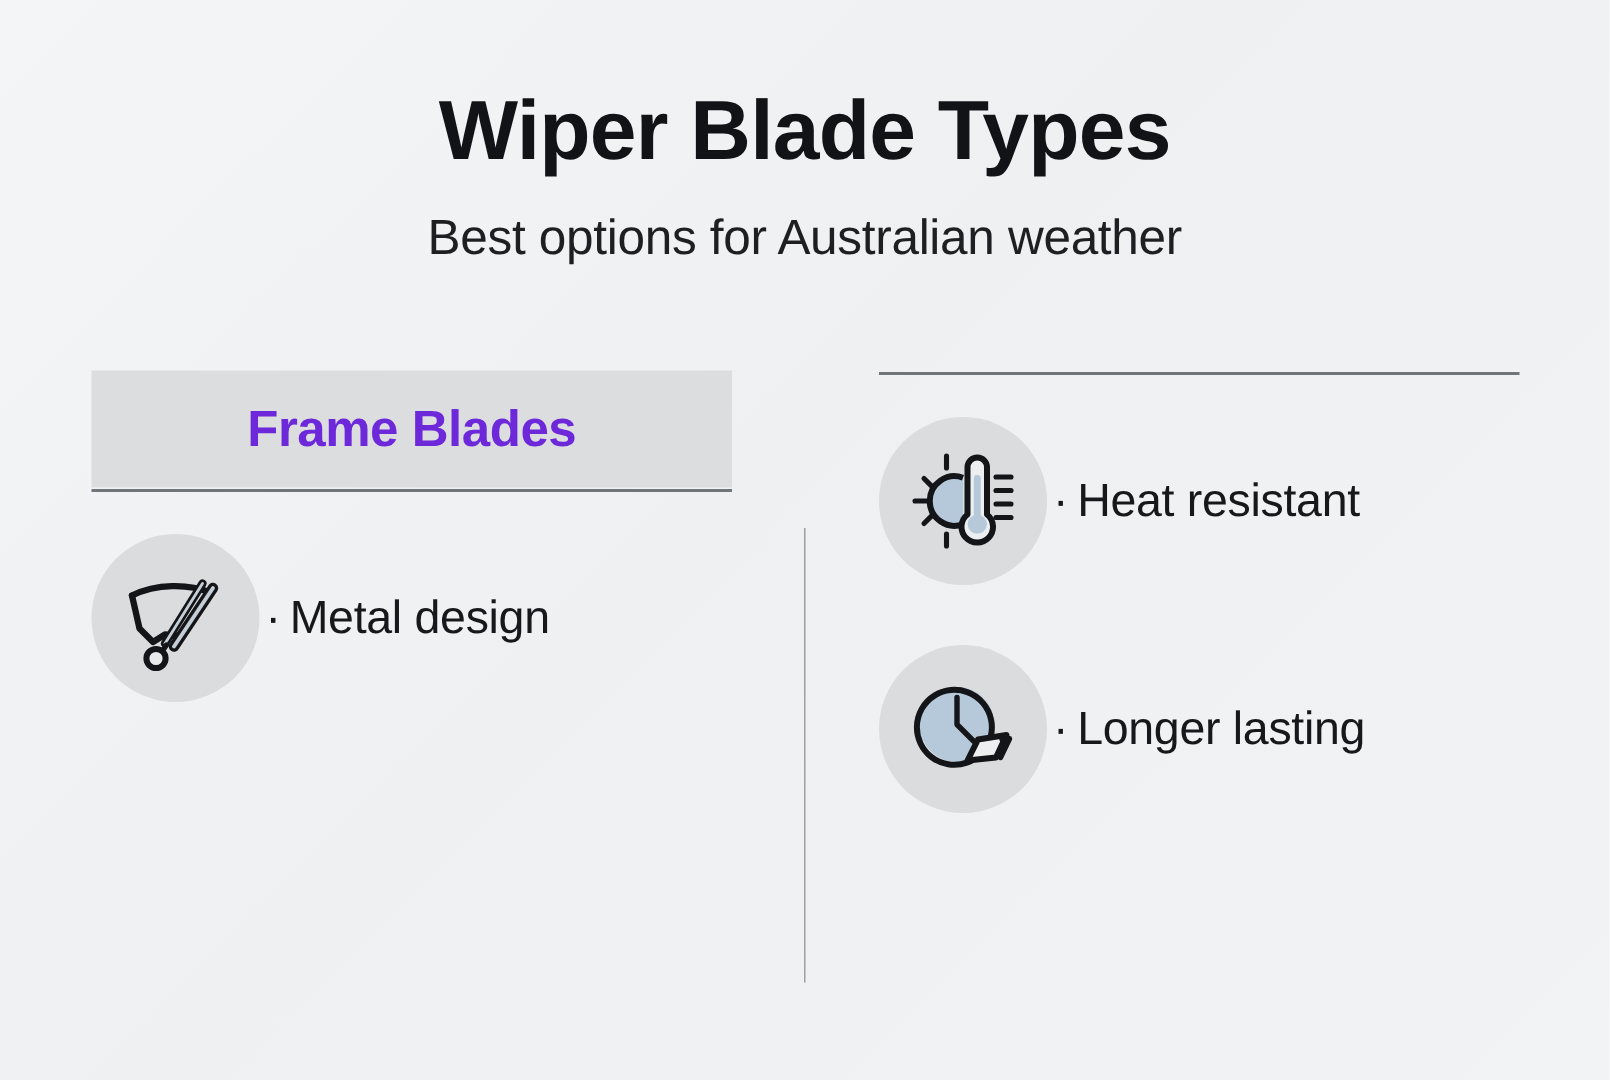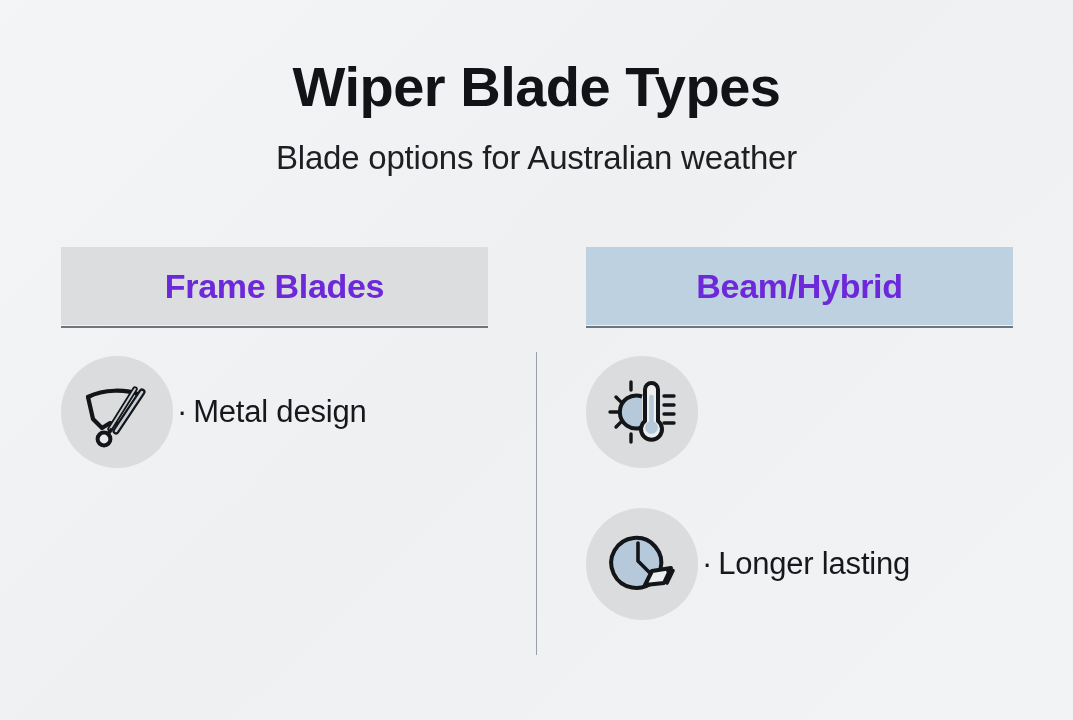--- a/index.html
+++ b/index.html
@@ -134,21 +134,21 @@
     background: #9aa0a7;
   }
 </style>
 </head>
 <body>
 
 <div class="page">
 
   <div class="header-block">
     <h1 class="main-title">Wiper Blade Types</h1>
-    <p class="subtitle">Blade options for Australian weather</p>
+    <p class="subtitle">Best options for Australian weather</p>
   </div>
 
   <div class="v-divider"></div>
 
   <div class="columns">
 
     <div class="column left">
 
       <div class="col-header gray">
         <span class="col-header-label">Frame Blades</span>
@@ -176,23 +176,20 @@
             <span class="bullet-dot">·</span><span>Metal design</span>
           </div>
         </div>
 
 
       </div>
     </div>
 
     <div class="column right">
 
-      <div class="col-header blue">
-        <span class="col-header-label">Beam/Hybrid</span>
-      </div>
       <div class="col-underline"></div>
 
       <div class="features">
 
         <div class="feature">
           <div class="icon-badge">
             <span>
               <svg width="74" height="74" viewBox="0 0 74 74">
                 <g stroke="#141518" stroke-width="3.4" stroke-linecap="round">
                   <path d="M26 7 L26 15"></path>
@@ -208,20 +205,23 @@
                   <path d="M59 39 L69 39"></path>
                   <path d="M59 48 L69 48"></path>
                 </g>
                 <path d="M53 14.5 A6.5 6.5 0 0 0 40 14.5 L40 46
                          A10.5 10.5 0 1 0 53 46 Z" fill="#eceef0" stroke="#141518" stroke-width="4" stroke-linejoin="round"></path>
                 <circle cx="46.5" cy="52.5" r="6.4" fill="#b6c9da"></circle>
                 <path d="M46.5 22 L46.5 47" fill="none" stroke="#b6c9da" stroke-width="4.6" stroke-linecap="round"></path>
               </svg>
             </span>
           </div>
+          <div class="feature-label">
+            <span class="bullet-dot">·</span><span>Heat resistant</span>
+          </div>
         </div>
 
         <div class="feature">
           <div class="icon-badge">
             <span>
               <svg width="74" height="74" viewBox="0 0 74 74">
                 <circle cx="33" cy="34" r="25" fill="#b6c9da"></circle>
                 <path d="M49 53.5 A25 25 0 1 1 55.5 42" fill="none" stroke="#141518" stroke-width="4" stroke-linecap="round"></path>
                 <path d="M33 16 L33 34 L44 45" fill="none" stroke="#141518" stroke-width="3.6" stroke-linecap="round" stroke-linejoin="round"></path>
                 <path d="M40 58 L47 44 L66 41 L59 56 Z" fill="#eceef0" stroke="#141518" stroke-width="4" stroke-linejoin="round"></path>

